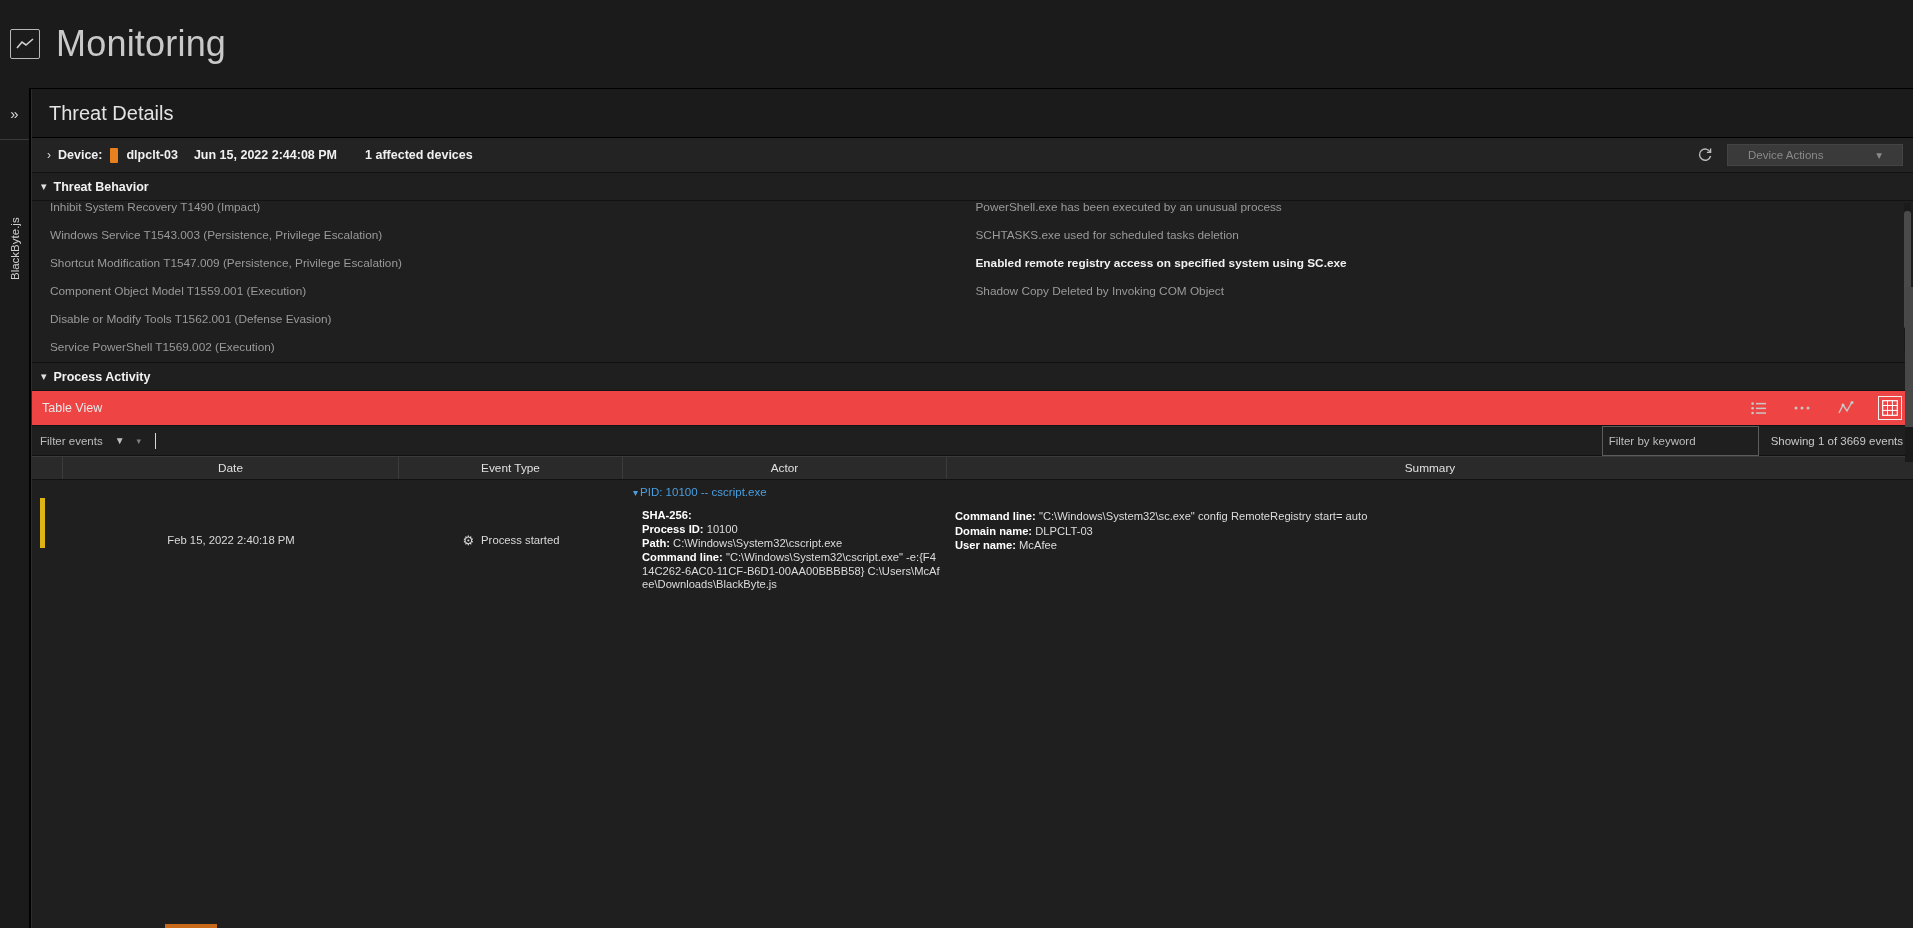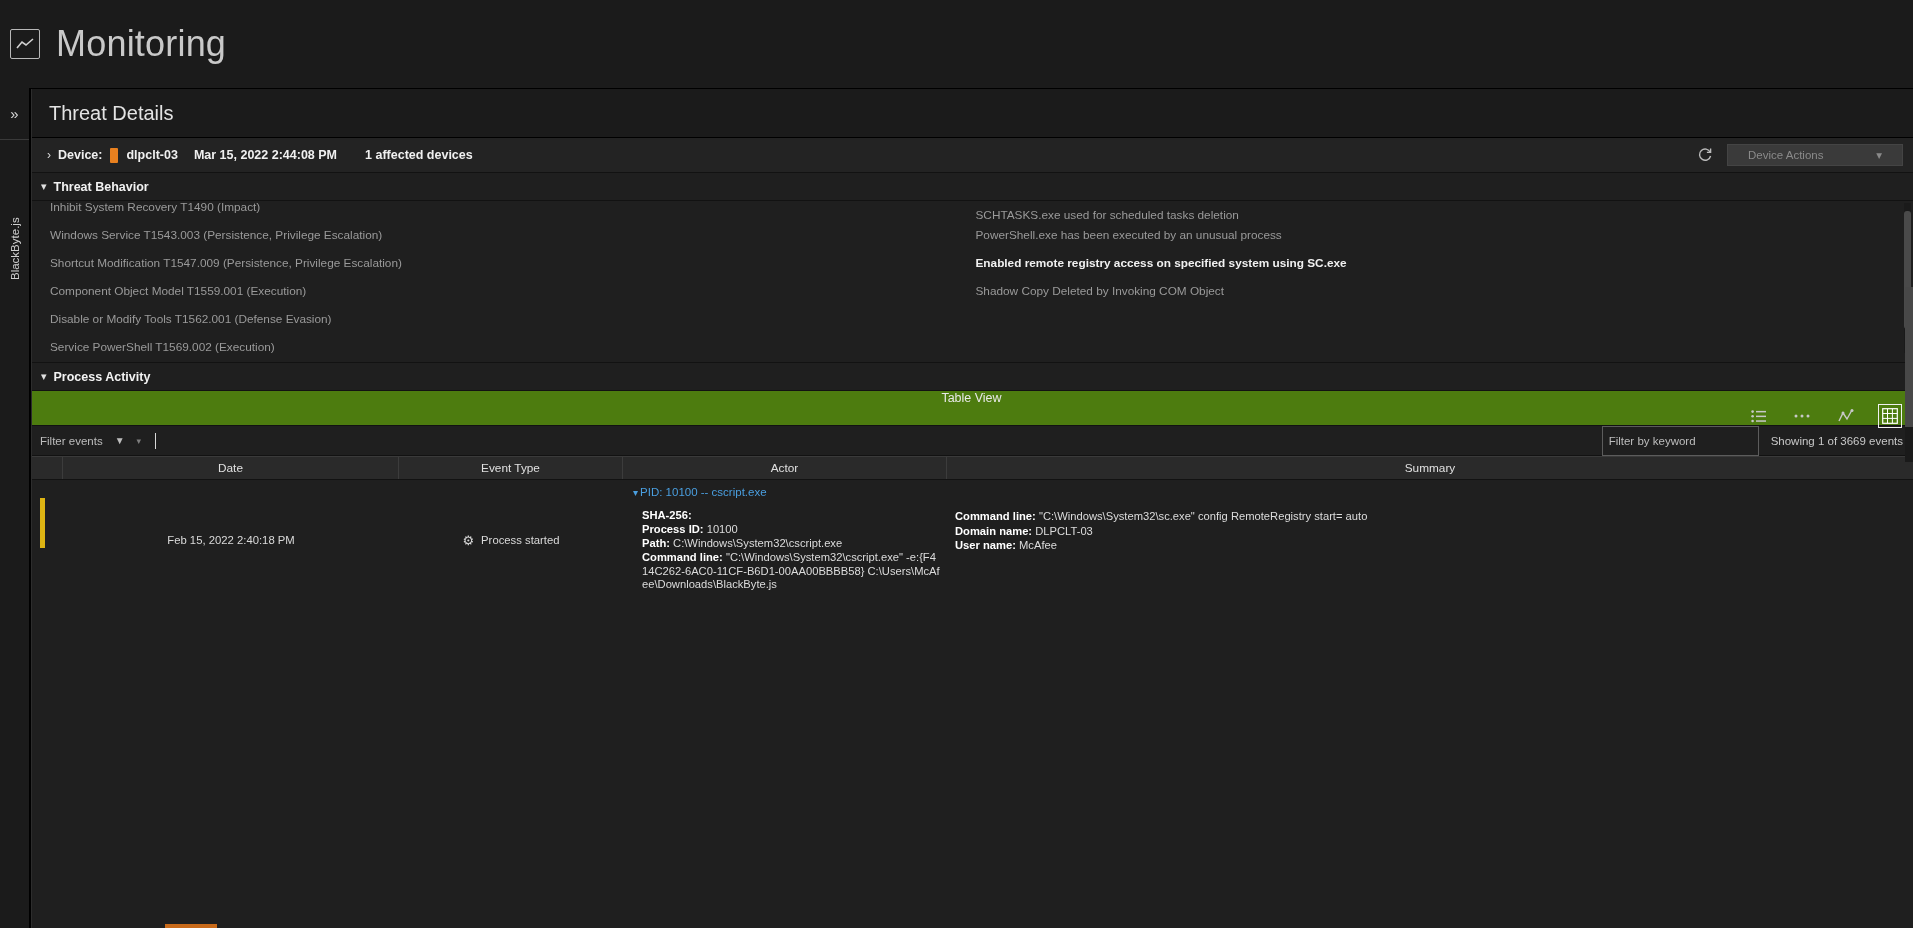--- a/index.html
+++ b/index.html
@@ -143,25 +143,24 @@
     position: absolute; right: 2px; top: 2px; width: 7px; height: 150px;
     background: #1a1a1a;
   }
   .behavior-scrollbar i {
     position: absolute; left: 0; top: 8px; width: 7px; height: 118px;
     background: #4a4a4a; display: block; border-radius: 3px;
   }
 
   
   .tableview-bar {
-    height: 35px; background: #4d7c0f;
+    height: 35px; background: #ef4444;
     display: flex; align-items: center;
     padding: 0 12px 0 10px;
     border-bottom: 1px solid #121212;
-    flex-direction: column;
   }
   .tableview-label { font-size: 12.5px; color: #e9e9e9; }
   .tv-icons { margin-left: auto; display: flex; align-items: center; gap: 22px; }
   .tv-icon {
     width: 22px; height: 22px; display: flex; align-items: center; justify-content: center;
     color: #c8c8c8; cursor: pointer;
   }
   .tv-icon.active { outline: 1px solid #f0f0f0; color: #ffffff; }
 
   
@@ -274,21 +273,21 @@
 
   <div class="panel-header">
     <h1>Threat Details</h1>
   </div>
 
   <div class="device-strip">
     <div class="chev">›</div>
     <span class="device-label">Device:</span>
     <span class="sev-chip"></span>
     <span class="device-name">dlpclt-03</span>
-    <span class="device-time">Mar 15, 2022 2:44:08 PM</span>
+    <span class="device-time">Jun 15, 2022 2:44:08 PM</span>
     <span class="device-count">1 affected devices</span>
     <div class="strip-right">
       <div class="refresh-btn">
         <svg width="16" height="16" viewBox="0 0 16 16">
           <path d="M13.2 5.2A5.6 5.6 0 1 0 13.6 9" fill="none" stroke="#bcbcbc" stroke-width="1.4"></path>
           <polyline points="13.6,1.6 13.6,5.4 9.9,5.4" fill="none" stroke="#bcbcbc" stroke-width="1.4"></polyline>
         </svg>
       </div>
       <div class="device-actions">
         <span>Device Actions</span>
@@ -306,22 +305,22 @@
     <div class="behavior-cols">
       <div class="bcol left">
         <div class="brow clipped">Inhibit System Recovery T1490 (Impact)</div>
         <div class="brow">Windows Service T1543.003 (Persistence, Privilege Escalation)</div>
         <div class="brow">Shortcut Modification T1547.009 (Persistence, Privilege Escalation)</div>
         <div class="brow">Component Object Model T1559.001 (Execution)</div>
         <div class="brow">Disable or Modify Tools T1562.001 (Defense Evasion)</div>
         <div class="brow">Service PowerShell T1569.002 (Execution)</div>
       </div>
       <div class="bcol right">
+        <div class="brow clipped">PowerShell.exe has been executed by an unusual process</div>
         <div class="brow">SCHTASKS.exe used for scheduled tasks deletion</div>
-        <div class="brow clipped">PowerShell.exe has been executed by an unusual process</div>
         <div class="brow emph">Enabled remote registry access on specified system using SC.exe</div>
         <div class="brow">Shadow Copy Deleted by Invoking COM Object</div>
       </div>
     </div>
     <div class="behavior-scrollbar">
         <i></i>
       </div>
   </div>
 
   <div class="section-header">

